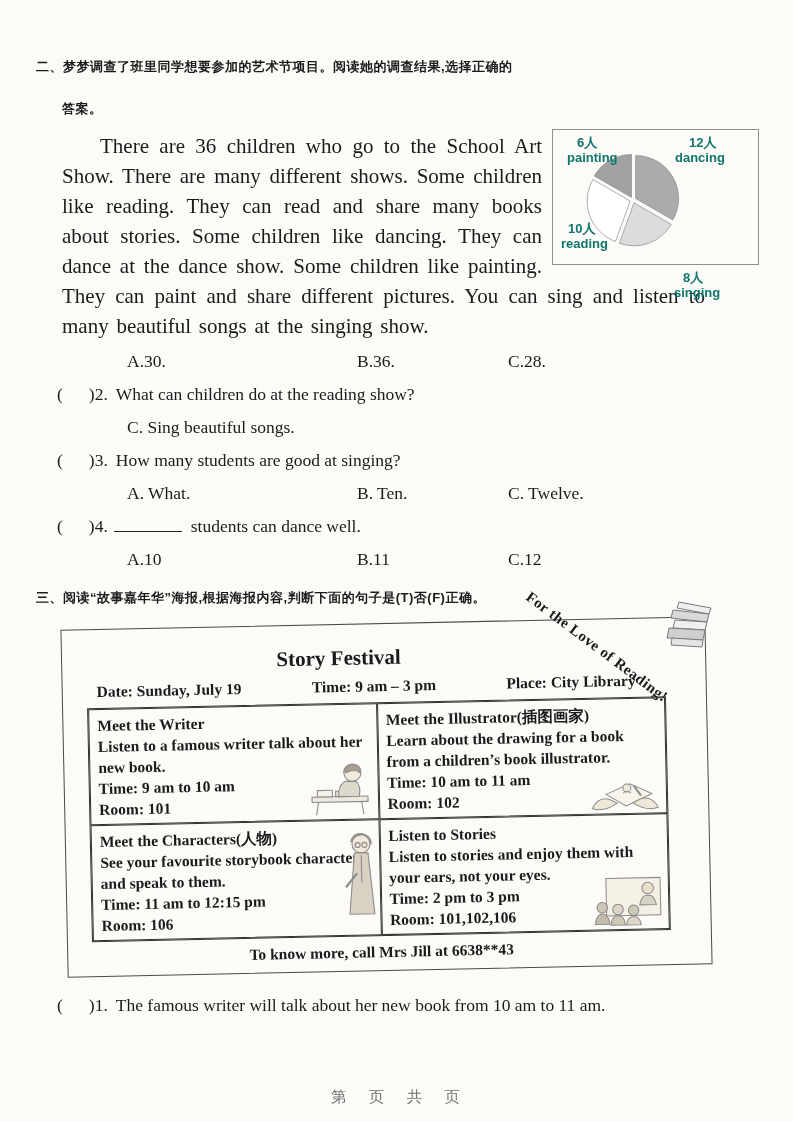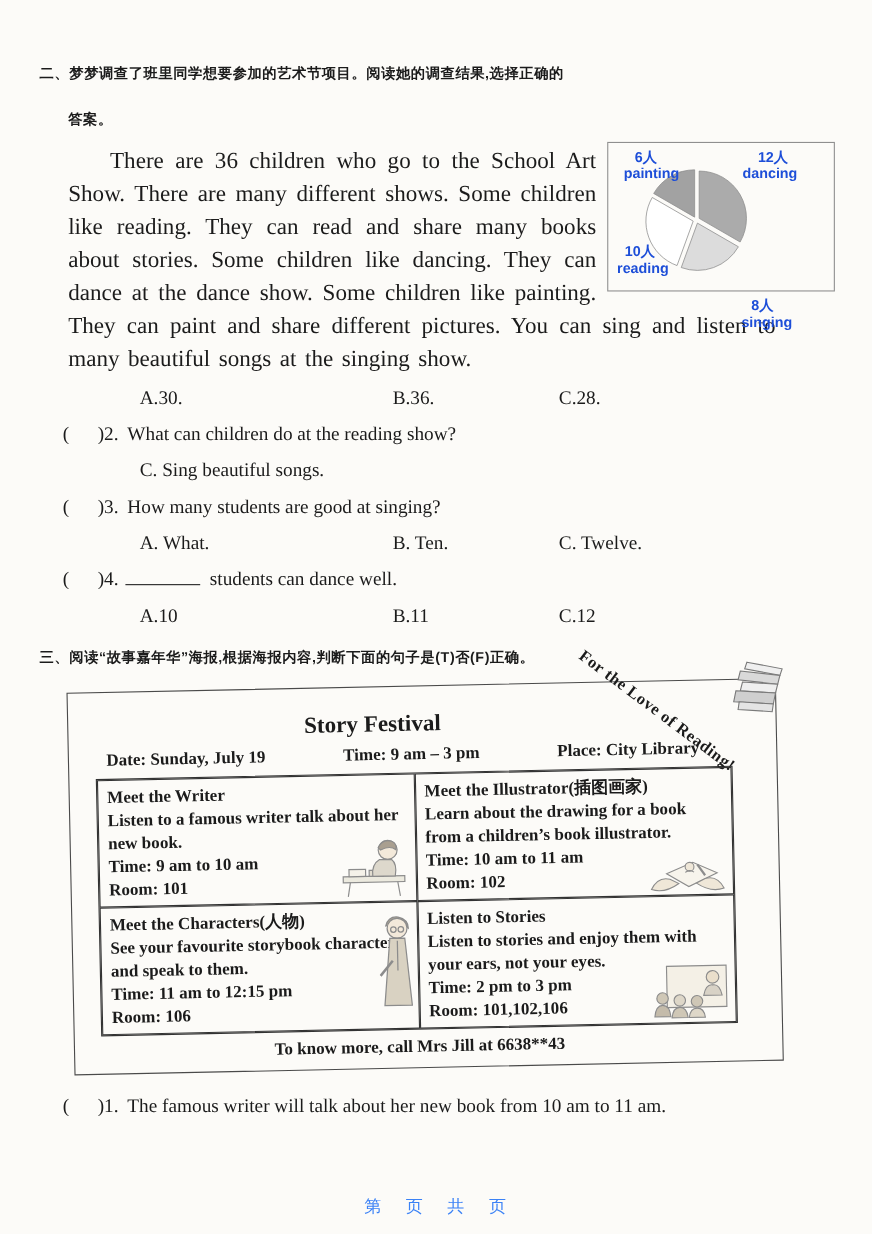--- a/index.html
+++ b/index.html
@@ -22,21 +22,21 @@
   
   .passage-wrap { margin-top:9px; }
   .chart-box {
     float:right; width:207px; height:136px;
     margin:-2px -54px 8px 10px;
     border:1px solid #8f8f8f; background:#fcfbf8; position:relative;
   }
   .chart-box svg { position:absolute; left:0; top:0; }
   .pc-label {
     position:absolute; font-family:"Liberation Sans","DejaVu Sans",sans-serif;
-    font-weight:700; font-size:13px; line-height:15px; color:#1d4ed8;
+    font-weight:700; font-size:13px; line-height:15px; color:#0f766e;
   }
   .pl-painting { left:14px;  top:5px; }
   .pl-dancing  { left:122px; top:5px; }
   .pl-reading  { left:8px;   top:91px; }
   .pl-singing  { left:121px; top:96px; }
   .pl-painting .cnt { padding-left:10px; }
   .pl-dancing  .cnt { padding-left:14px; }
   .pl-reading  .cnt { padding-left:7px; }
   .pl-singing  .cnt { padding-left:9px;margin-top:44px; }
 
@@ -88,21 +88,21 @@
 
   
   .tfq { display:flex; margin:14px 0 0 -5px; font-size:17.5px; line-height:40px; }
   .tfq-pre { white-space:nowrap; flex:none; }
   .tfq-text { flex:1; margin-left:8px; }
 
   
   .page-footer {
     position:absolute; left:0; bottom:14px; width:100%; text-align:center;
     font-family:"Liberation Sans","DejaVu Sans",sans-serif;
-    font-size:15.5px; letter-spacing:2px; word-spacing:14px; color:#3b82f6;
+    font-size:15.5px; letter-spacing:2px; word-spacing:14px; color:#737373;
   }
 </style>
 </head>
 <body>
 
 <div class="page">
 
   <div class="sec-head">
     <div>二、梦梦调查了班里同学想要参加的艺术节项目。阅读她的调查结果,选择正确的</div>
     <div class="indent2">答案。</div>

